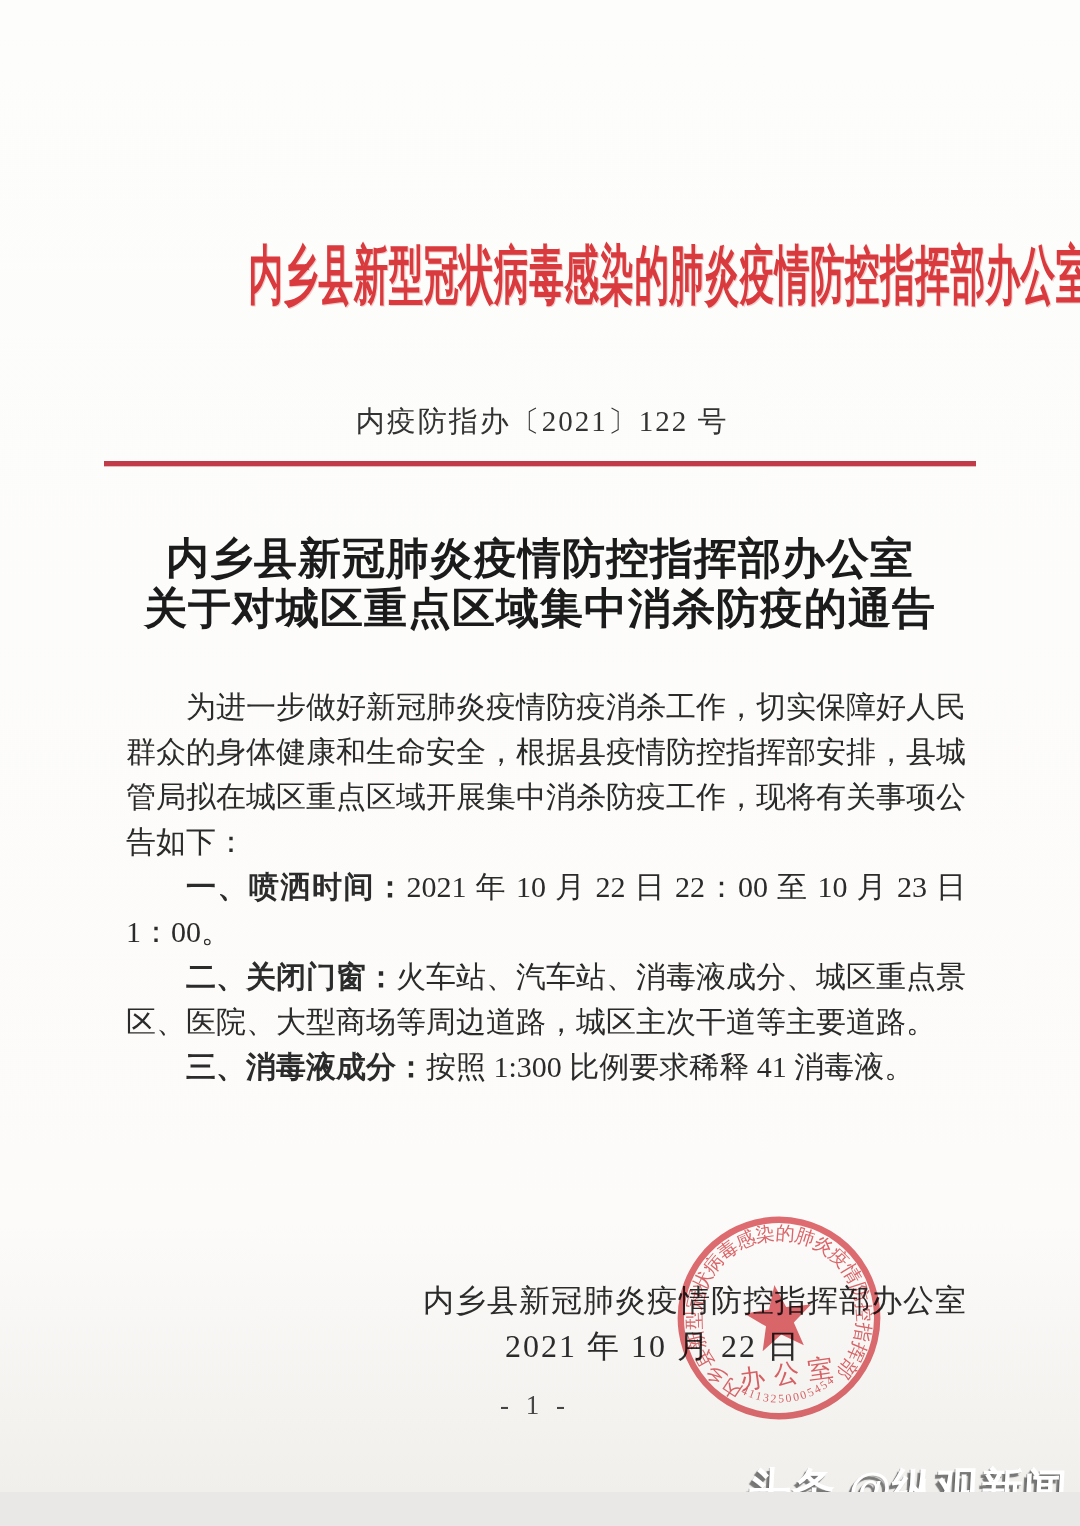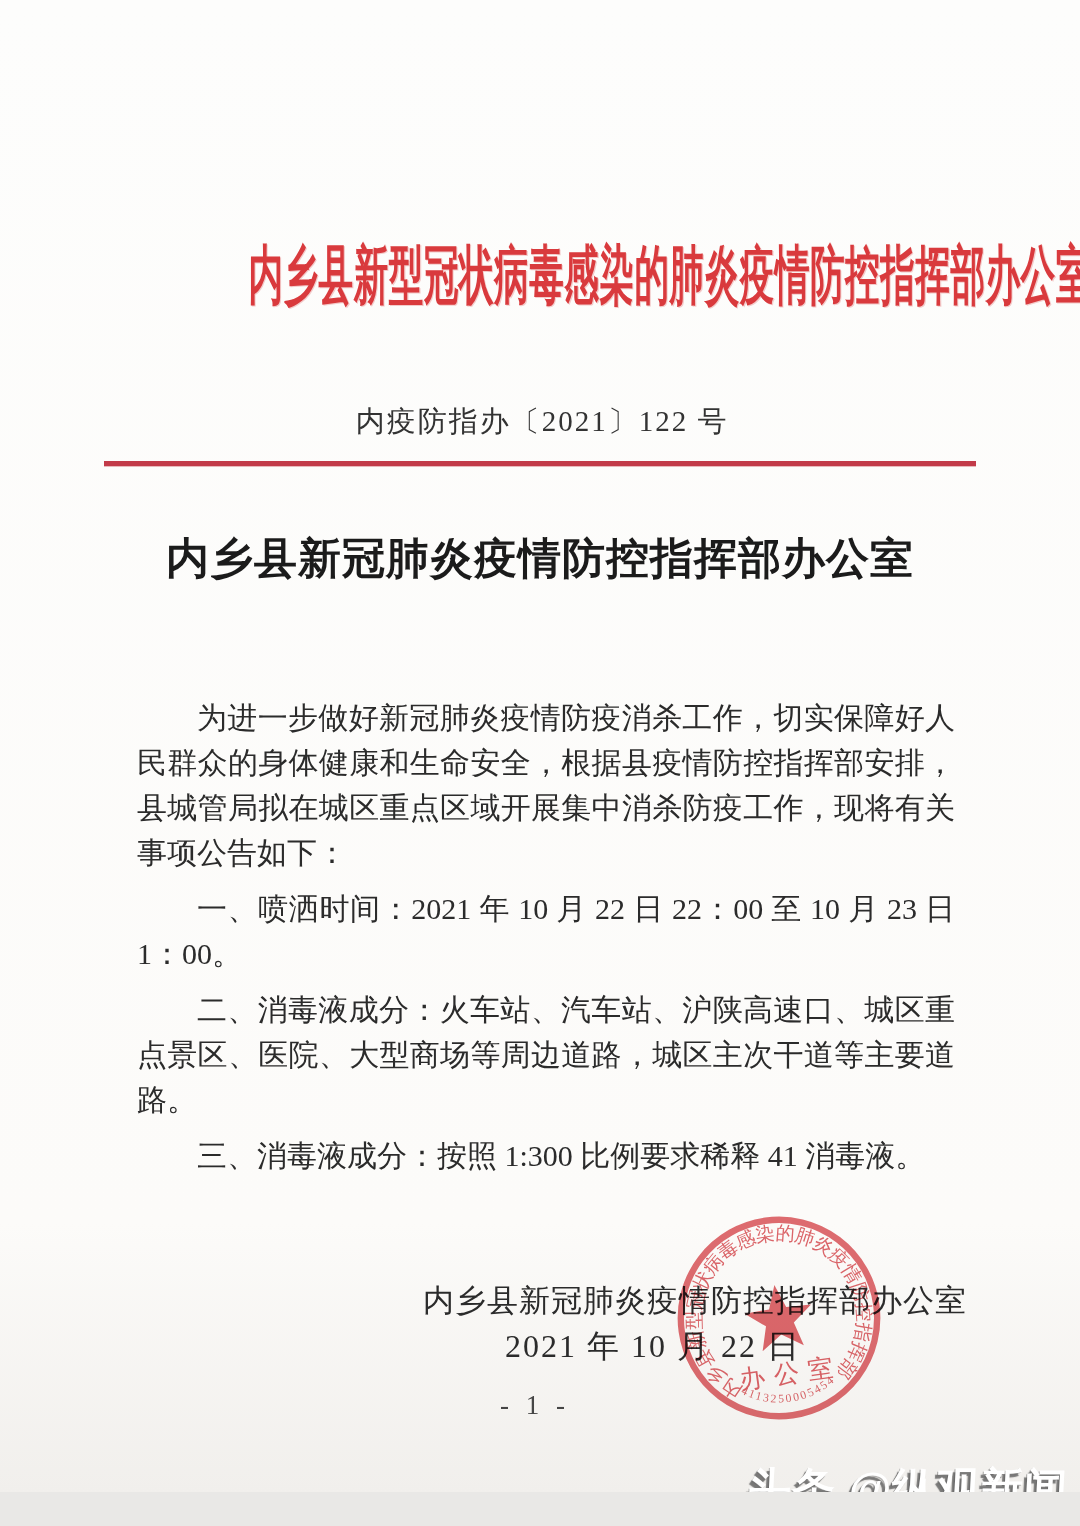--- a/index.html
+++ b/index.html
@@ -43,23 +43,23 @@
     text-align:center; font-weight:bold; color:#1b1b1b;
     font-size:43px; line-height:50px; letter-spacing:1px;
   }
 
   
   .body-text {
     position:absolute; top:684px; left:126px; width:840px;
     font-size:30px; line-height:45px; color:#2b2b2b;
     text-align:justify;
   }
-  .body-text p { margin:11px; text-indent:2em; }
+  .body-text p { margin:0; text-indent:2em; }
   .item-label {
-    font-weight:normal;
+    font-weight:bold;
     font-family:"Liberation Sans","DejaVu Sans",sans-serif;
     letter-spacing:0;
   }
 
   
   .sign-block {
     position:absolute; top:1280px; right:113px;
     text-align:center; color:#2b2b2b;
   }
   .sign-org { font-size:31px; line-height:42px; white-space:nowrap; letter-spacing:1px; }
@@ -97,26 +97,27 @@
 <div class="page">
 
   <div class="letterhead">内乡县新型冠状病毒感染的肺炎疫情防控指挥部办公室</div>
 
   <div class="doc-number">内疫防指办〔2021〕122 号</div>
 
   <div class="red-rule"></div>
 
   <div class="doc-title">
     <div>内乡县新冠肺炎疫情防控指挥部办公室</div>
+    <div>关于对城区重点区域集中消杀防疫的通告</div>
   </div>
 
   <div class="body-text">
     <p>为进一步做好新冠肺炎疫情防疫消杀工作，切实保障好人民群众的身体健康和生命安全，根据县疫情防控指挥部安排，县城管局拟在城区重点区域开展集中消杀防疫工作，现将有关事项公告如下：</p>
     <p><span class="item-label">一、喷洒时间：</span><span>2021 年 10 月 22 日 22：00 至 10 月 23 日 1：00。</span></p>
-    <p><span class="item-label">二、消毒液成分：</span><span>火车站、汽车站、沪陕高速口、城区重点景区、医院、大型商场等周边道路，城区主次干道等主要道路。</span></p>
+    <p><span class="item-label">二、关闭门窗：</span><span>火车站、汽车站、消毒液成分、城区重点景区、医院、大型商场等周边道路，城区主次干道等主要道路。</span></p>
     <p><span class="item-label">三、消毒液成分：</span><span>按照 1:300 比例要求稀释 41 消毒液。</span></p>
   </div>
 
   <div class="sign-block">
     <div class="sign-org">内乡县新冠肺炎疫情防控指挥部办公室</div>
     <div class="sign-date">2021 年 10 月 22 日</div>
   </div>
 
   <div class="page-number">- 1 -</div>
 

